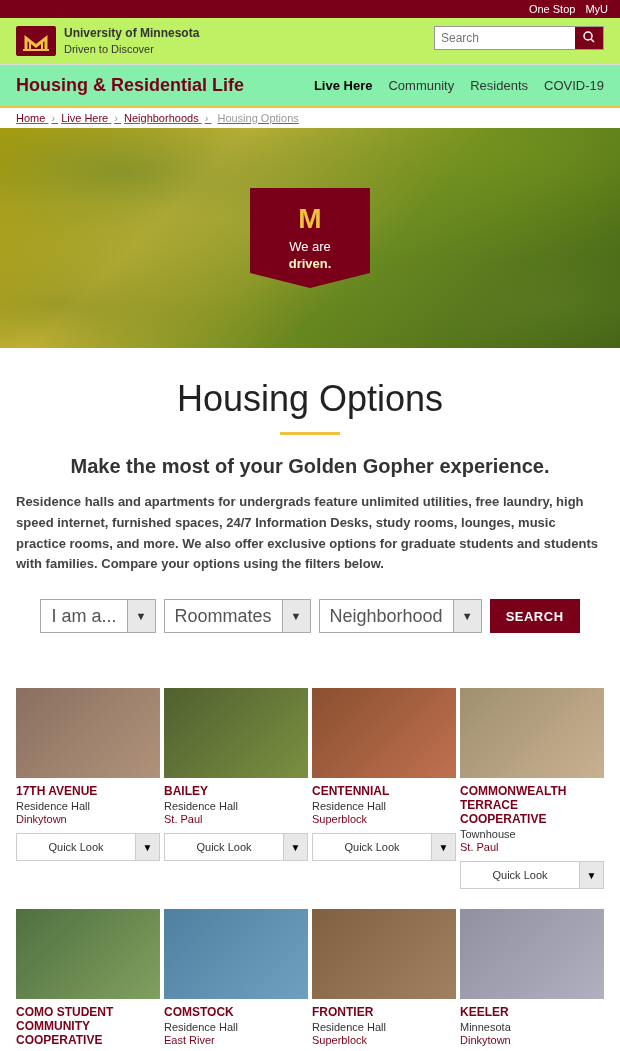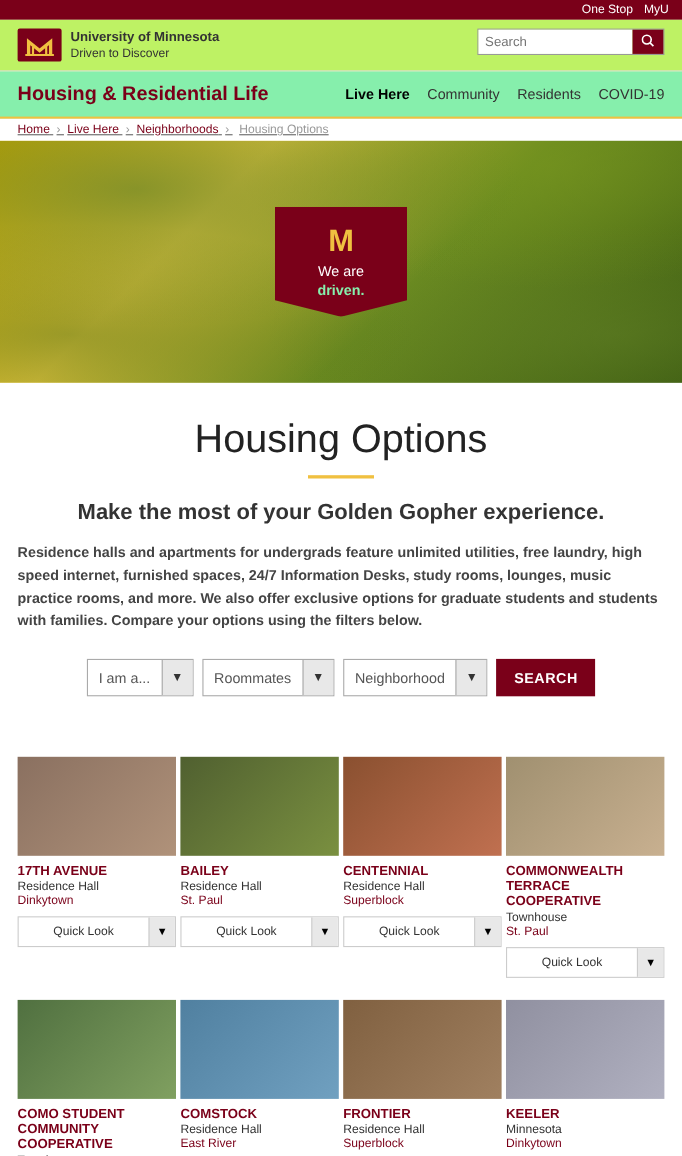--- a/index.html
+++ b/index.html
@@ -89,21 +89,21 @@
     .hero-flag {
       width: 120px; height: 100px;
       background: #7a0019;
       display: flex; flex-direction: column; align-items: center; justify-content: center;
       color: #fff; text-align: center;
       clip-path: polygon(0 0, 100% 0, 100% 85%, 50% 100%, 0 85%);
       padding: 10px;
     }
     .hero-flag .m-logo { font-size: 28px; font-weight: bold; color: #f0c040; margin-bottom: 4px; }
     .hero-flag .tagline { font-size: 13px; line-height: 1.3; }
-    .hero-flag .driven { color: #86efac; font-weight: bold; }
+    .hero-flag .driven { color: #fef9c3; font-weight: bold; }
     .hero-trees {
       position: absolute; top: 0; left: 0; right: 0; bottom: 0;
       background: radial-gradient(ellipse at 20% 20%, rgba(100,130,40,0.7) 0%, transparent 50%),
                   radial-gradient(ellipse at 80% 10%, rgba(120,150,30,0.6) 0%, transparent 40%),
                   radial-gradient(ellipse at 10% 80%, rgba(80,110,20,0.5) 0%, transparent 40%),
                   radial-gradient(ellipse at 90% 80%, rgba(100,130,40,0.5) 0%, transparent 40%);
       pointer-events: none;
     }
 
     
@@ -115,21 +115,21 @@
     .subtitle { font-size: 20px; font-weight: bold; margin-bottom: 14px; }
     .description { font-size: 13px; color: #444; line-height: 1.6; text-align: left; margin-bottom: 24px; font-weight: bold; }
 
     
     .filters {
       display: flex; gap: 8px; align-items: center; justify-content: center; margin-bottom: 24px; flex-wrap: wrap;
     }
     .filter-select {
       display: flex; align-items: center; border: 1px solid #aaa; height: 34px; background: #fff; cursor: pointer;
     }
-    .filter-select span { padding: 0 10px; font-size: 13px; color: #555; }
+    .filter-select span { padding: 0 10px; font-size: 18px; color: #555; }
     .filter-select .arrow {
       background: #e8e8e8; height: 100%; width: 28px;
       display: flex; align-items: center; justify-content: center; border-left: 1px solid #aaa;
       font-size: 11px;
     }
     .search-btn {
       background: #7a0019; color: #fff; border: none; padding: 0 16px; height: 34px;
       font-size: 13px; font-weight: bold; cursor: pointer; letter-spacing: 0.5px;
     }
 

